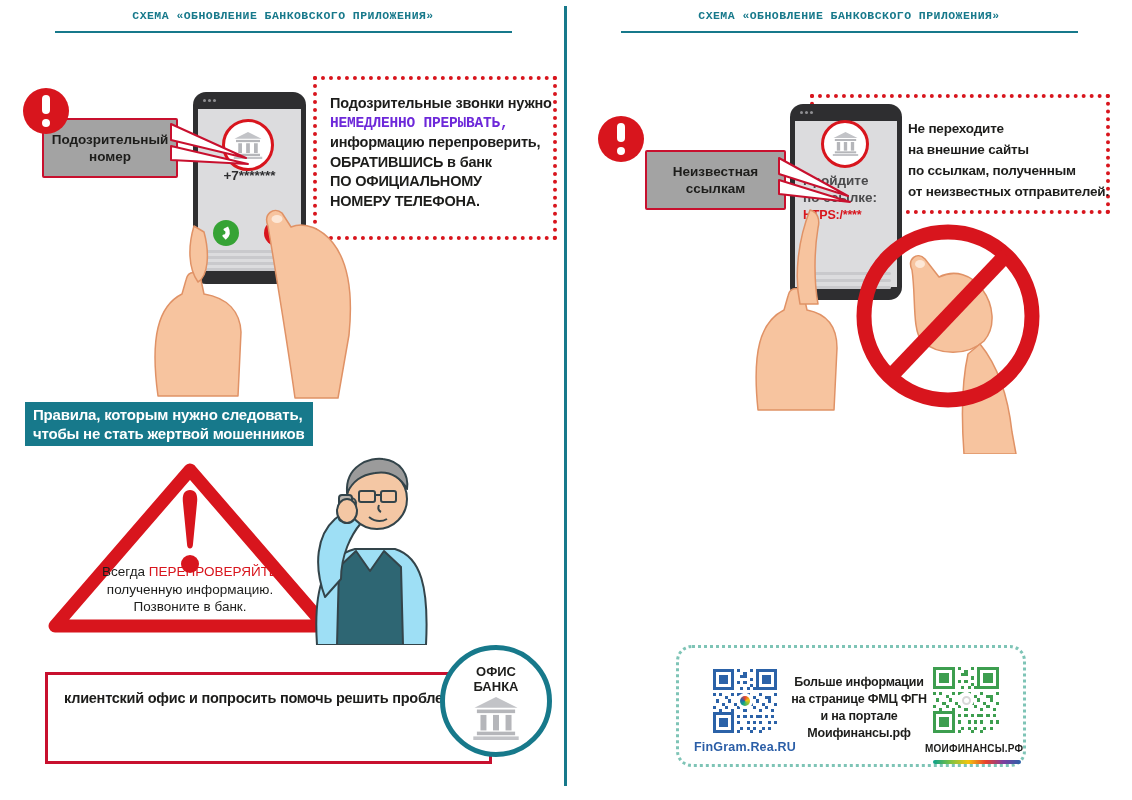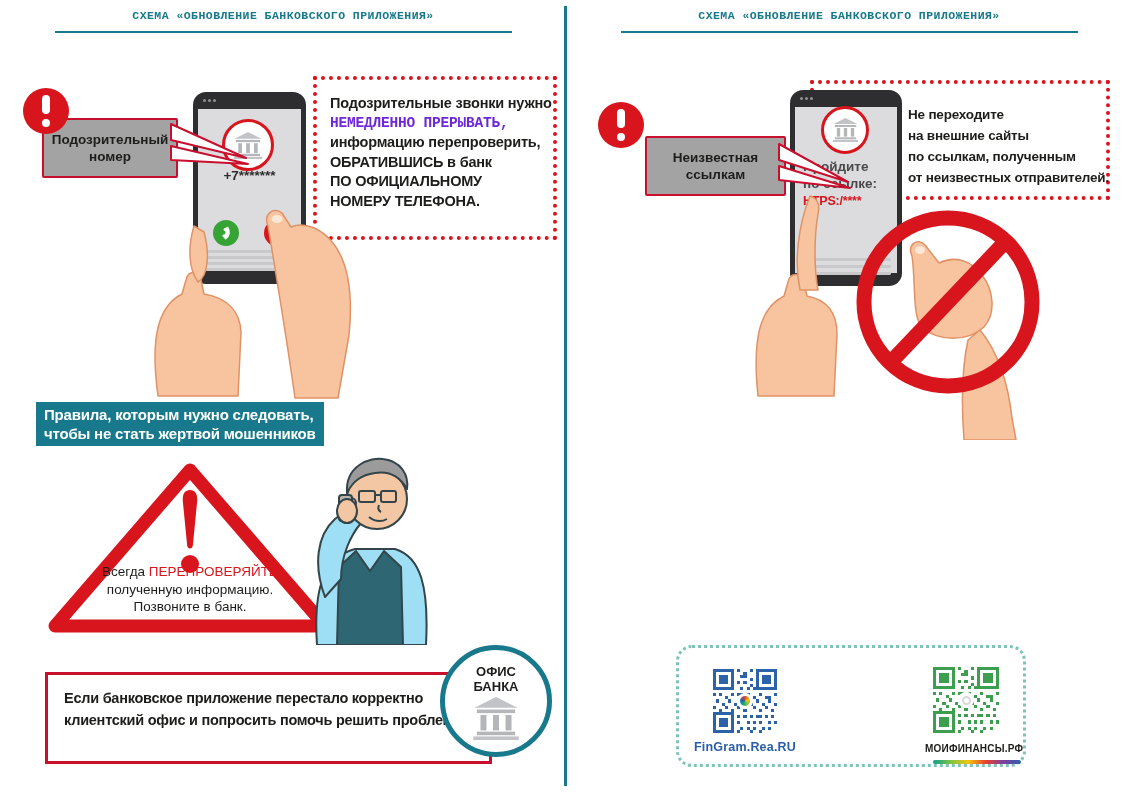--- a/index.html
+++ b/index.html
@@ -155,21 +155,21 @@
 
   <div class="abs callout" style="left:42px;top:78px;width:132px;height:56px">
     <div>Подозрительный</div>
     <div>номер</div>
   </div>
   <div class="abs alert" style="left:23px;top:48px"></div>
 </div>
 
 <div class="abs" style="left:0;top:400px;width:566px;height:400px">
 
-  <div class="abs tag" style="left:36px;top:2px">
+  <div class="abs tag" style="left:25px;top:2px">
     <div>Правила, которым нужно следовать,</div>
     <div>чтобы не стать жертвой мошенников</div>
   </div>
 
   <svg class="abs" style="left:45px;top:60px" width="290" height="175" viewBox="0 0 290 175">
     <path d="M145 10 L280 166 L10 166 Z" fill="#ffffff" stroke="#d8151d" stroke-width="13" stroke-linejoin="round"></path>
     <path fill="#d8151d" d="M145 30 C151 30 153 35 152 43 L148 84 C148 90 142 90 142 84 L138 43 C137 35 139 30 145 30 Z"></path>
     <circle cx="145" cy="104" r="9" fill="#d8151d"></circle>
   </svg>
   <div class="abs tri-text" style="left:90px;top:163px">
@@ -191,35 +191,34 @@
       <rect x="64" y="46" width="16" height="11" rx="2" fill="none"></rect>
       <rect x="86" y="46" width="15" height="11" rx="2" fill="none"></rect>
       <line x1="80" y1="50" x2="86" y2="50"></line>
       <path d="M84 60 q-2 5 2 7" fill="none"></path>
       <path d="M74 72 q9 7 18 2" fill="none"></path>
     </g>
   </svg>
 
   <div class="abs office-box" style="left:45px;top:272px;width:447px;height:92px">
     <div style="padding:13px 0 0 16px">
-      <div class="office-line">Если банковское приложение перестало корректно</div>
       <div class="office-line">клиентский офис и попросить помочь решить проблему.</div>
     </div>
   </div>
 
   <div class="abs office-circle" style="left:440px;top:245px;width:112px;height:112px">
     <div class="t">ОФИС</div>
     <div class="t" style="margin-top:0">БАНКА</div>
     <svg width="48" height="43" viewBox="0 0 40 36" style="margin-top:3px">
         <use href="#bank"></use>
       </svg>
   </div>
 </div>
 
-<div class="abs" style="left:566px;top:40px;width:566px;height:400px">
+<div class="abs" style="left:566px;top:54px;width:566px;height:400px">
 
   <div class="abs dotted-box" style="left:244px;top:40px;width:300px;height:120px;z-index:0">
     <div style="padding:20px 0 0 94px">
       <div class="note-line" style="font-size:13.5px;line-height:21px">Не переходите</div>
       <div class="note-line" style="font-size:13.5px;line-height:21px">на внешние сайты</div>
       <div class="note-line" style="font-size:13.5px;line-height:21px">по ссылкам, полученным</div>
       <div class="note-line" style="font-size:13.5px;line-height:21px">от неизвестных отправителей.</div>
     </div>
   </div>
 
@@ -263,20 +262,26 @@
 <div class="abs qr-panel" style="left:676px;top:645px;width:350px;height:122px">
 
   <svg class="abs" style="left:34px;top:21px;color:#2b62a8" width="64" height="64" viewBox="0 0 21 21" shape-rendering="crispEdges">
       <use href="#qrp"></use>
     </svg>
   <div class="qr-logo" style="left:58px;top:45px;width:16px;height:16px">
     <div style="width:10px;height:10px;border-radius:50%;background:conic-gradient(#e8412c,#f2c50f,#7dc242,#0aa08c,#2b62a8,#e8412c)"></div>
   </div>
   <div class="abs qr-label-blue" style="left:6px;top:92px;width:120px">FinGram.Rea.RU</div>
 
+  <div class="abs qr-info" style="left:110px;top:26px;width:140px">
+    <div>Больше информации</div>
+    <div>на странице ФМЦ ФГН</div>
+    <div>и на портале</div>
+    <div>Моифинансы.рф</div>
+  </div>
 
   <svg class="abs" style="left:254px;top:19px;color:#3d9e4f" width="66" height="66" viewBox="0 0 21 21" shape-rendering="crispEdges">
       <use href="#qrp"></use>
     </svg>
   <div class="qr-logo" style="left:279px;top:44px;width:16px;height:16px">
     <div style="width:9px;height:9px;border-radius:50%;border:2px solid #d8d8d8;box-sizing:border-box"></div>
   </div>
   <div class="abs qr-label-dark" style="left:246px;top:95px;width:84px">МОИФИНАНСЫ.РФ</div>
 
   <div class="abs rainbow" style="left:254px;top:112px;width:88px"></div>

